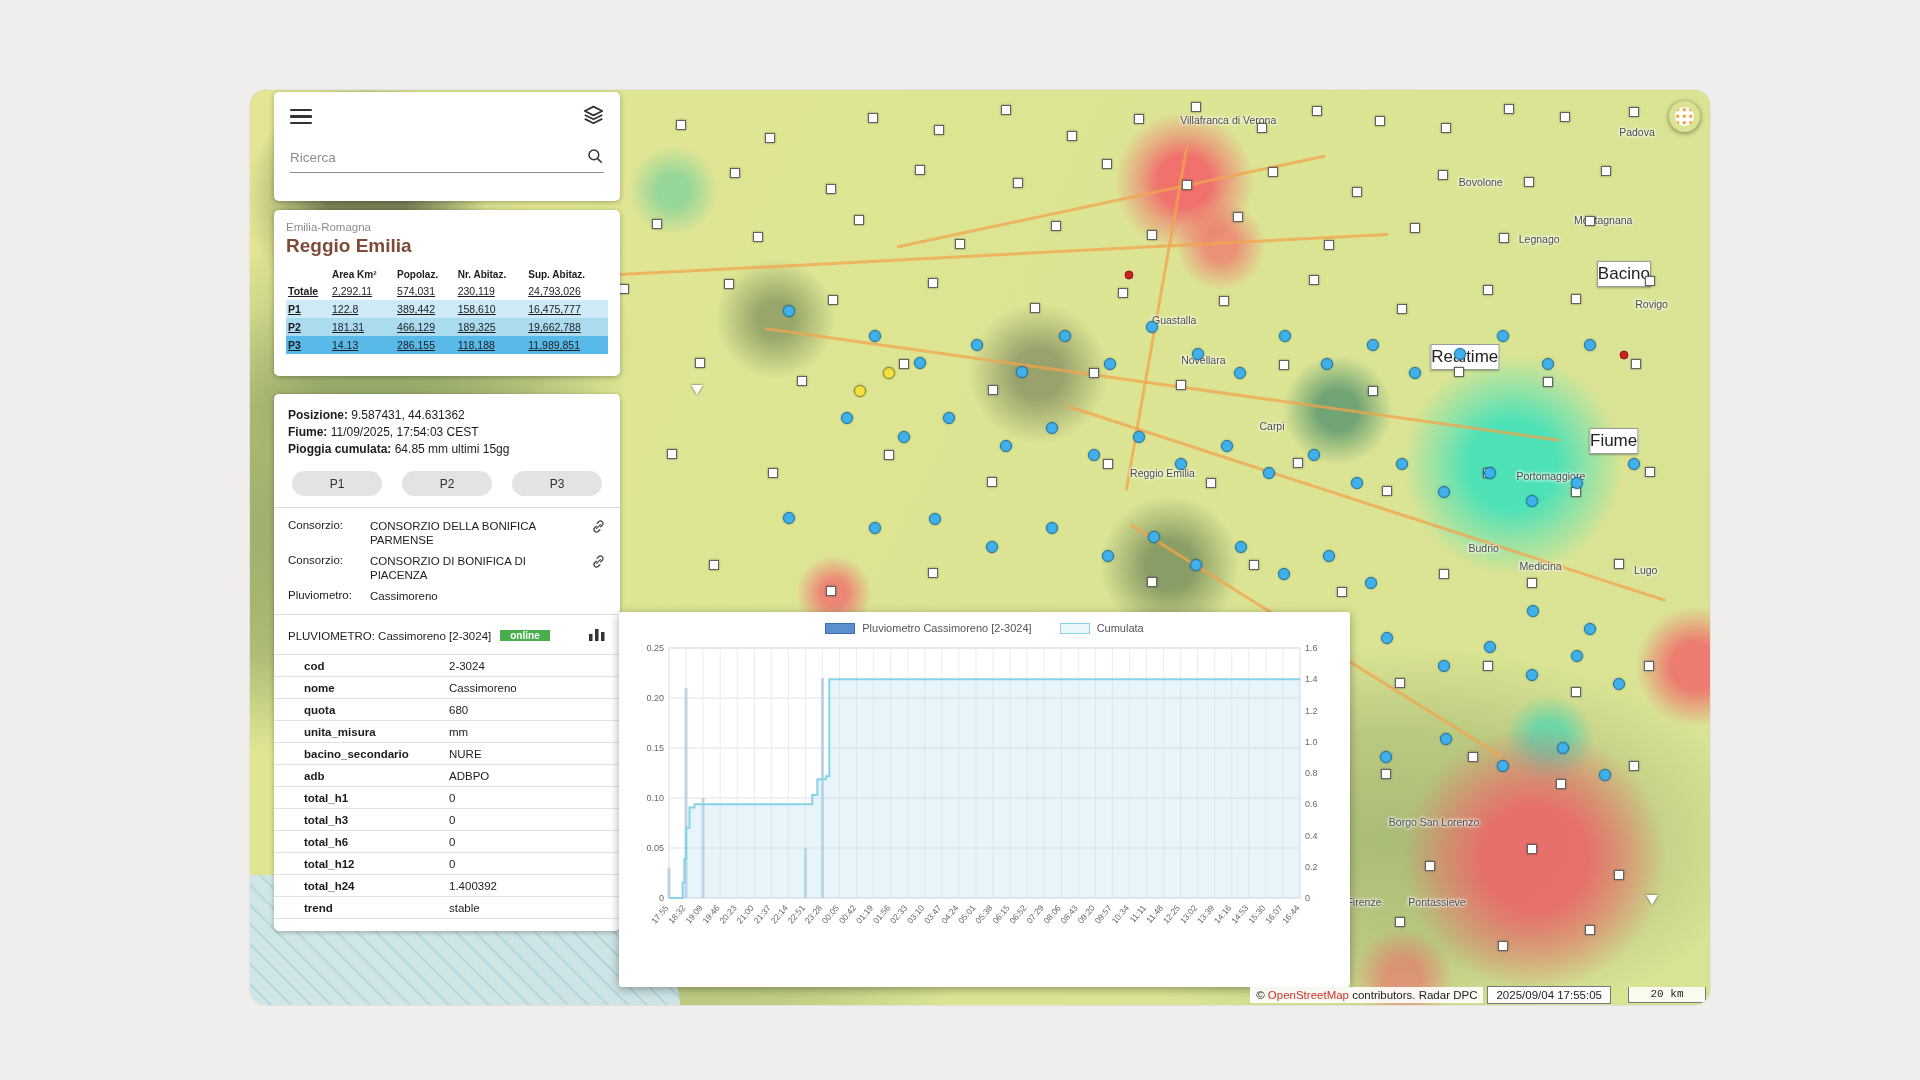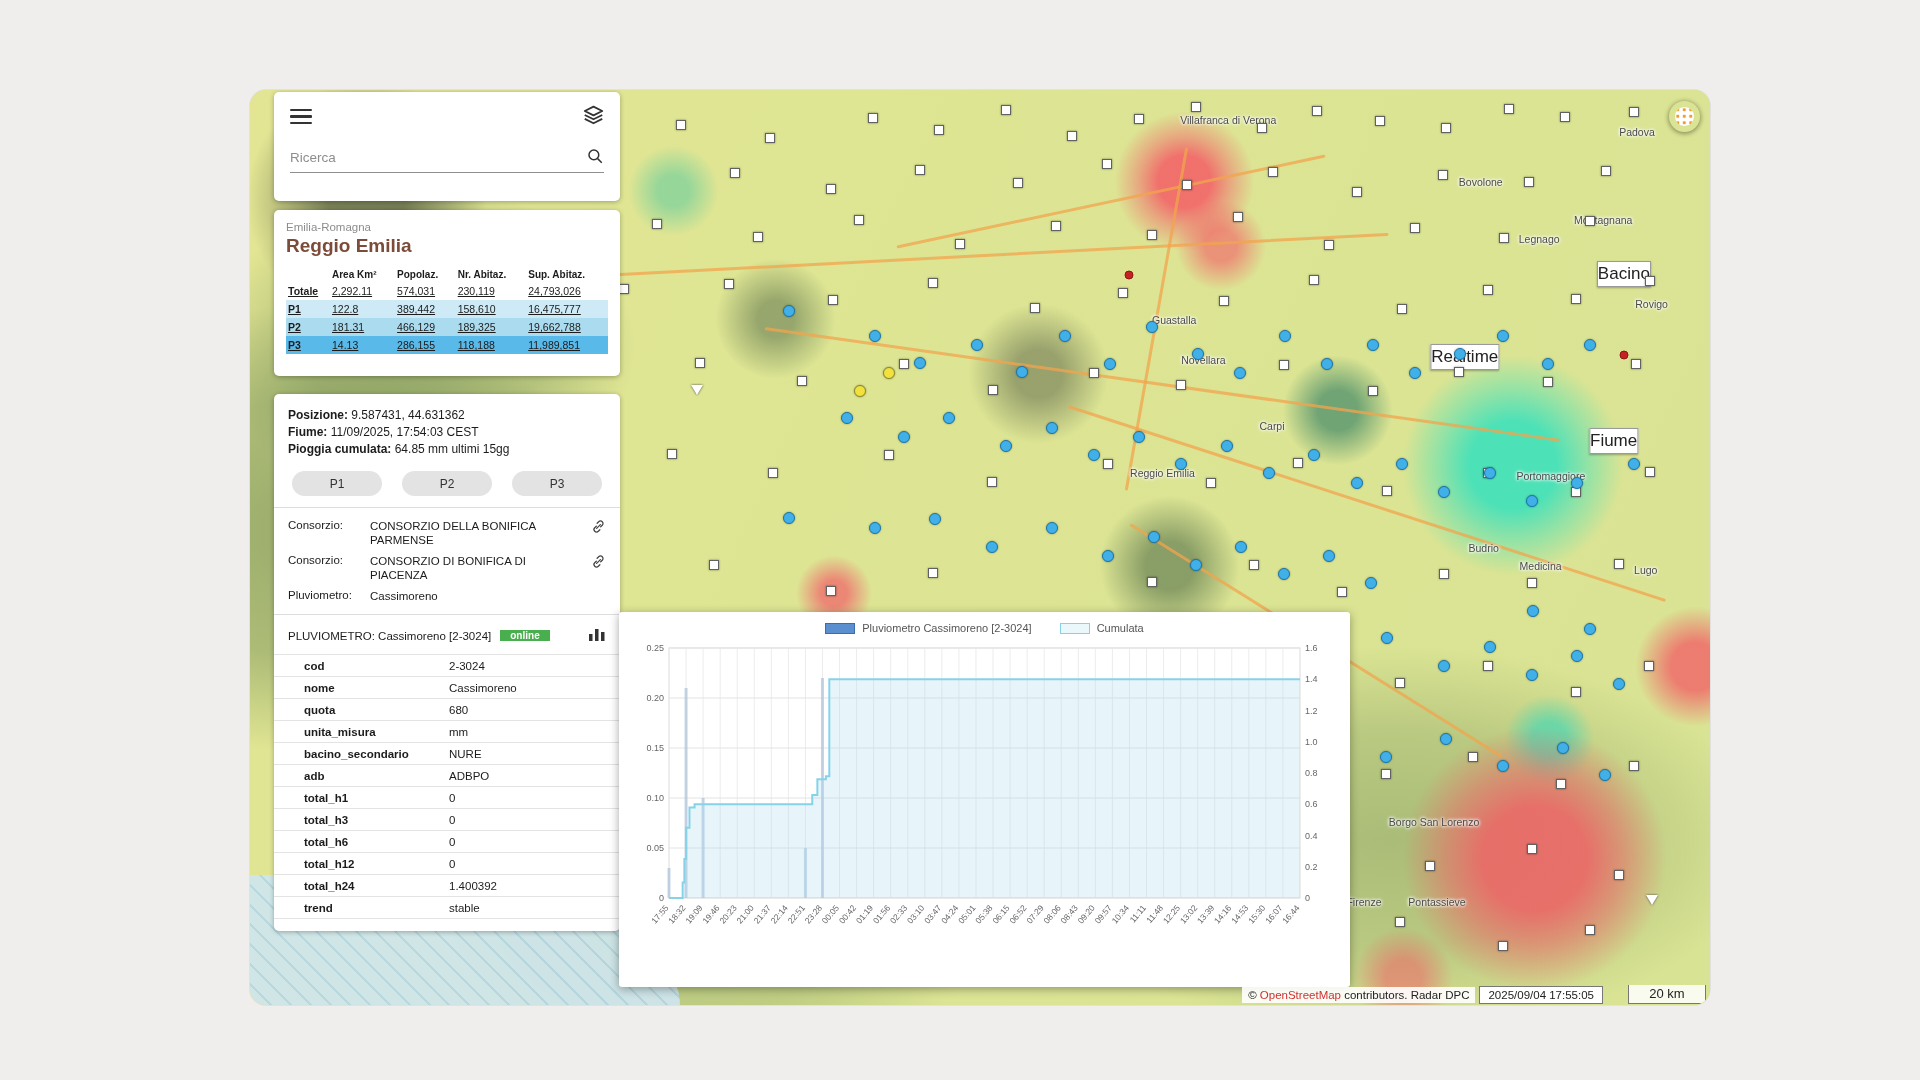--- a/index.html
+++ b/index.html
@@ -84,21 +84,21 @@
   .leg-item{display:flex;align-items:center;cursor:pointer;}
   .swatch{display:inline-block;width:30px;height:11px;margin-right:7px;box-sizing:border-box;}
   .swatch-bar{background:#5b8fd0;border:1px solid #3a6cb0;}
   .swatch-line{background:#eaf7fb;border:1px solid #86d3e8;}
   .chart-svg{width:100%;height:334px;margin-top:4px;font-family:"Liberation Sans",sans-serif;}
   
   .attribution{position:absolute;right:4px;bottom:1px;display:flex;align-items:center;font-size:11.5px;color:#222;}
   .attr-text{background:rgba(255,255,255,.9);padding:2px 6px;}
   .attr-text a{color:#d23030;cursor:pointer;}
   .attr-time{background:#fff;border:1px solid #777;padding:2px 8px;margin-left:4px;}
-  .scalebar{background:rgba(255,255,255,.85);border:1px solid #777;border-top:none;padding:1px 0 2px;width:76px;text-align:center;font-size:13px;margin-left:25px;}
+  .scalebar{background:rgba(255,255,255,.85);border:1px solid #777;border-top:none;padding:1px 0 2px;width:76px;text-align:center;font-size:11px;margin-left:17px;font-family:Liberation Mono, monospace;}
 </style>
 </head>
 <body>
 
 <div class="stage">
 
   <div class="map">
     <div class="sea"></div>
     <div class="road" style="left:20%;top:18%;width:58%;transform:rotate(-3deg);"></div>
     <div class="road" style="left:35%;top:32%;width:55%;transform:rotate(8deg);"></div>

